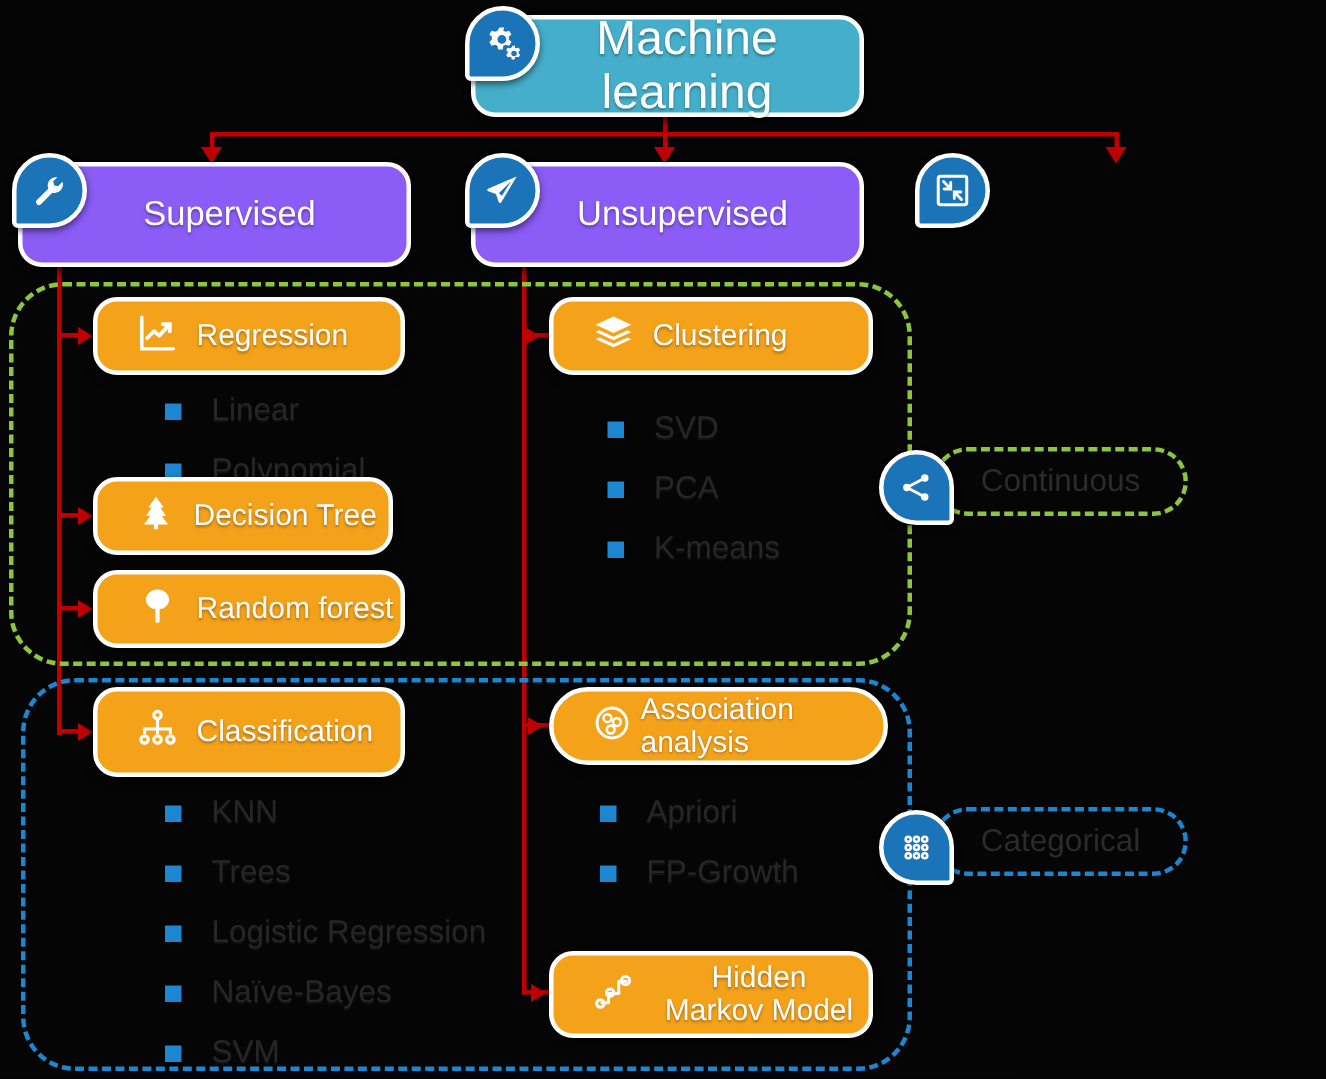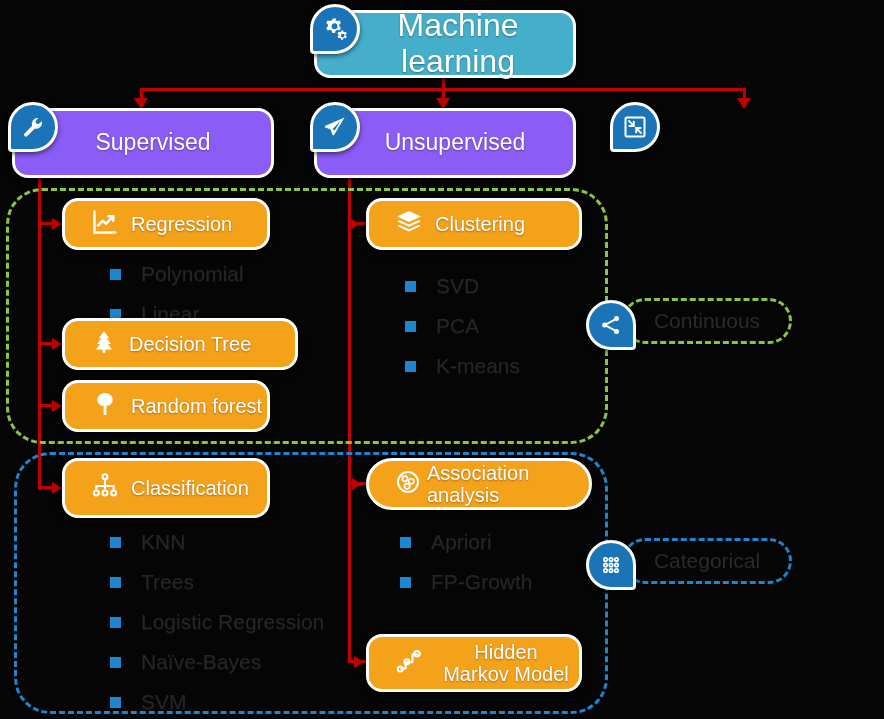--- a/index.html
+++ b/index.html
@@ -164,29 +164,29 @@
           <path d="M15 7h4v4" stroke="#fff" stroke-width="2.2" fill="none" stroke-linecap="round"></path>
         </svg>
       </span>
       <span class="node-label">Regression</span>
     </div>
   </div>
 
   <div class="sublist" style="left:110px;top:254px;">
     <div class="sub-item">
       <span class="sub-bullet"></span>
+      <span class="sub-text">Linear</span>
+    </div>
+    <div class="sub-item">
+      <span class="sub-bullet"></span>
       <span class="sub-text">Polynomial</span>
     </div>
-    <div class="sub-item">
-      <span class="sub-bullet"></span>
-      <span class="sub-text">Linear</span>
-    </div>
-  </div>
-
-  <div class="node leaf" style="left:62px;top:318px;width:236px;height:52px;">
+  </div>
+
+  <div class="node leaf" style="left:62px;top:318px;width:200px;height:52px;">
     <div class="leaf-inner">
       <span>
         <svg width="26" height="28" viewBox="0 0 24 24" class="white-icon">
           <path d="M12 2 7.2 8.6h2.2L5.8 13.8h2.6L4.6 19h6.1v3h2.6v-3h6.1l-3.8-5.2h2.6l-3.6-5.2h2.2L12 2Z"></path>
         </svg>
       </span>
       <span class="node-label">Decision Tree</span>
     </div>
   </div>
 

